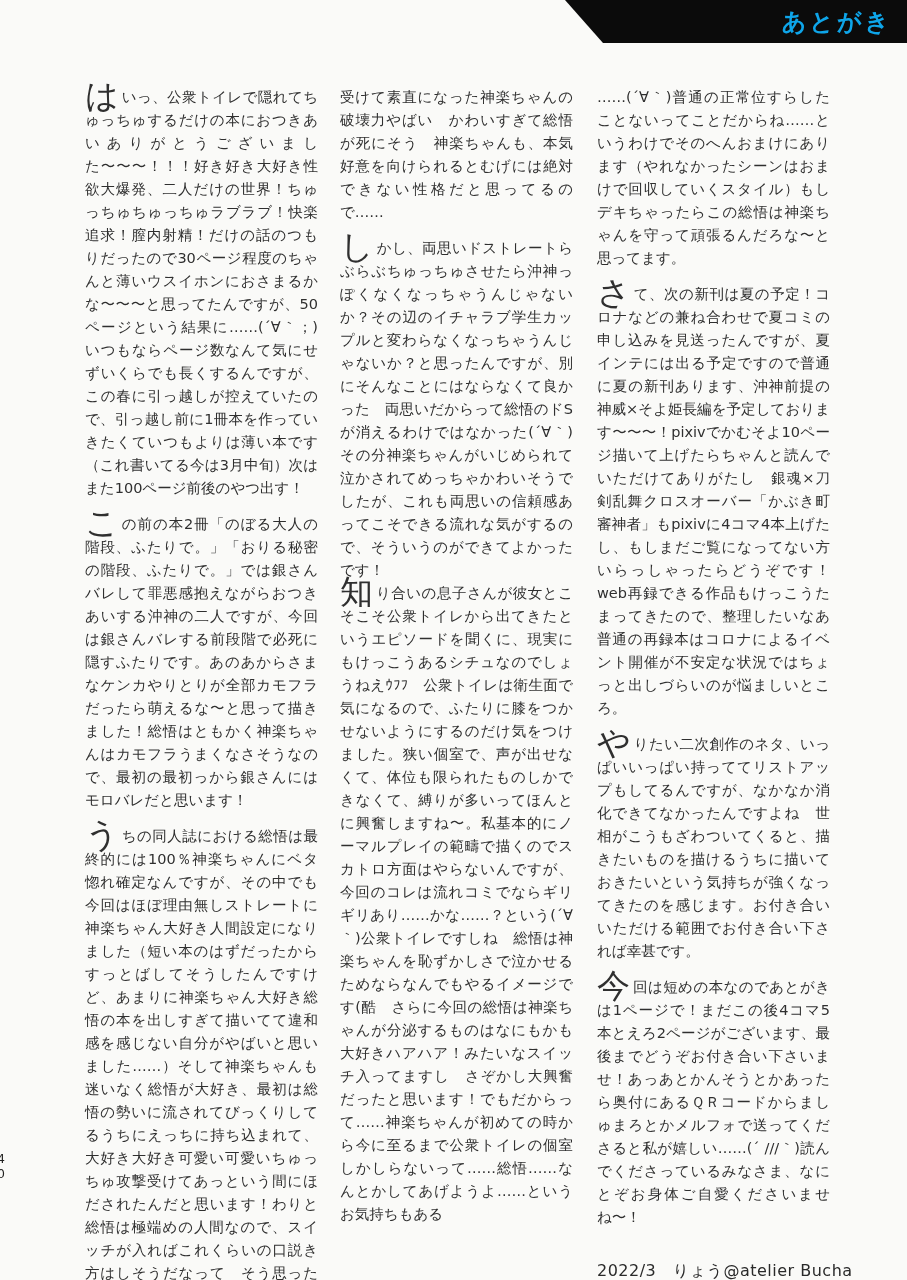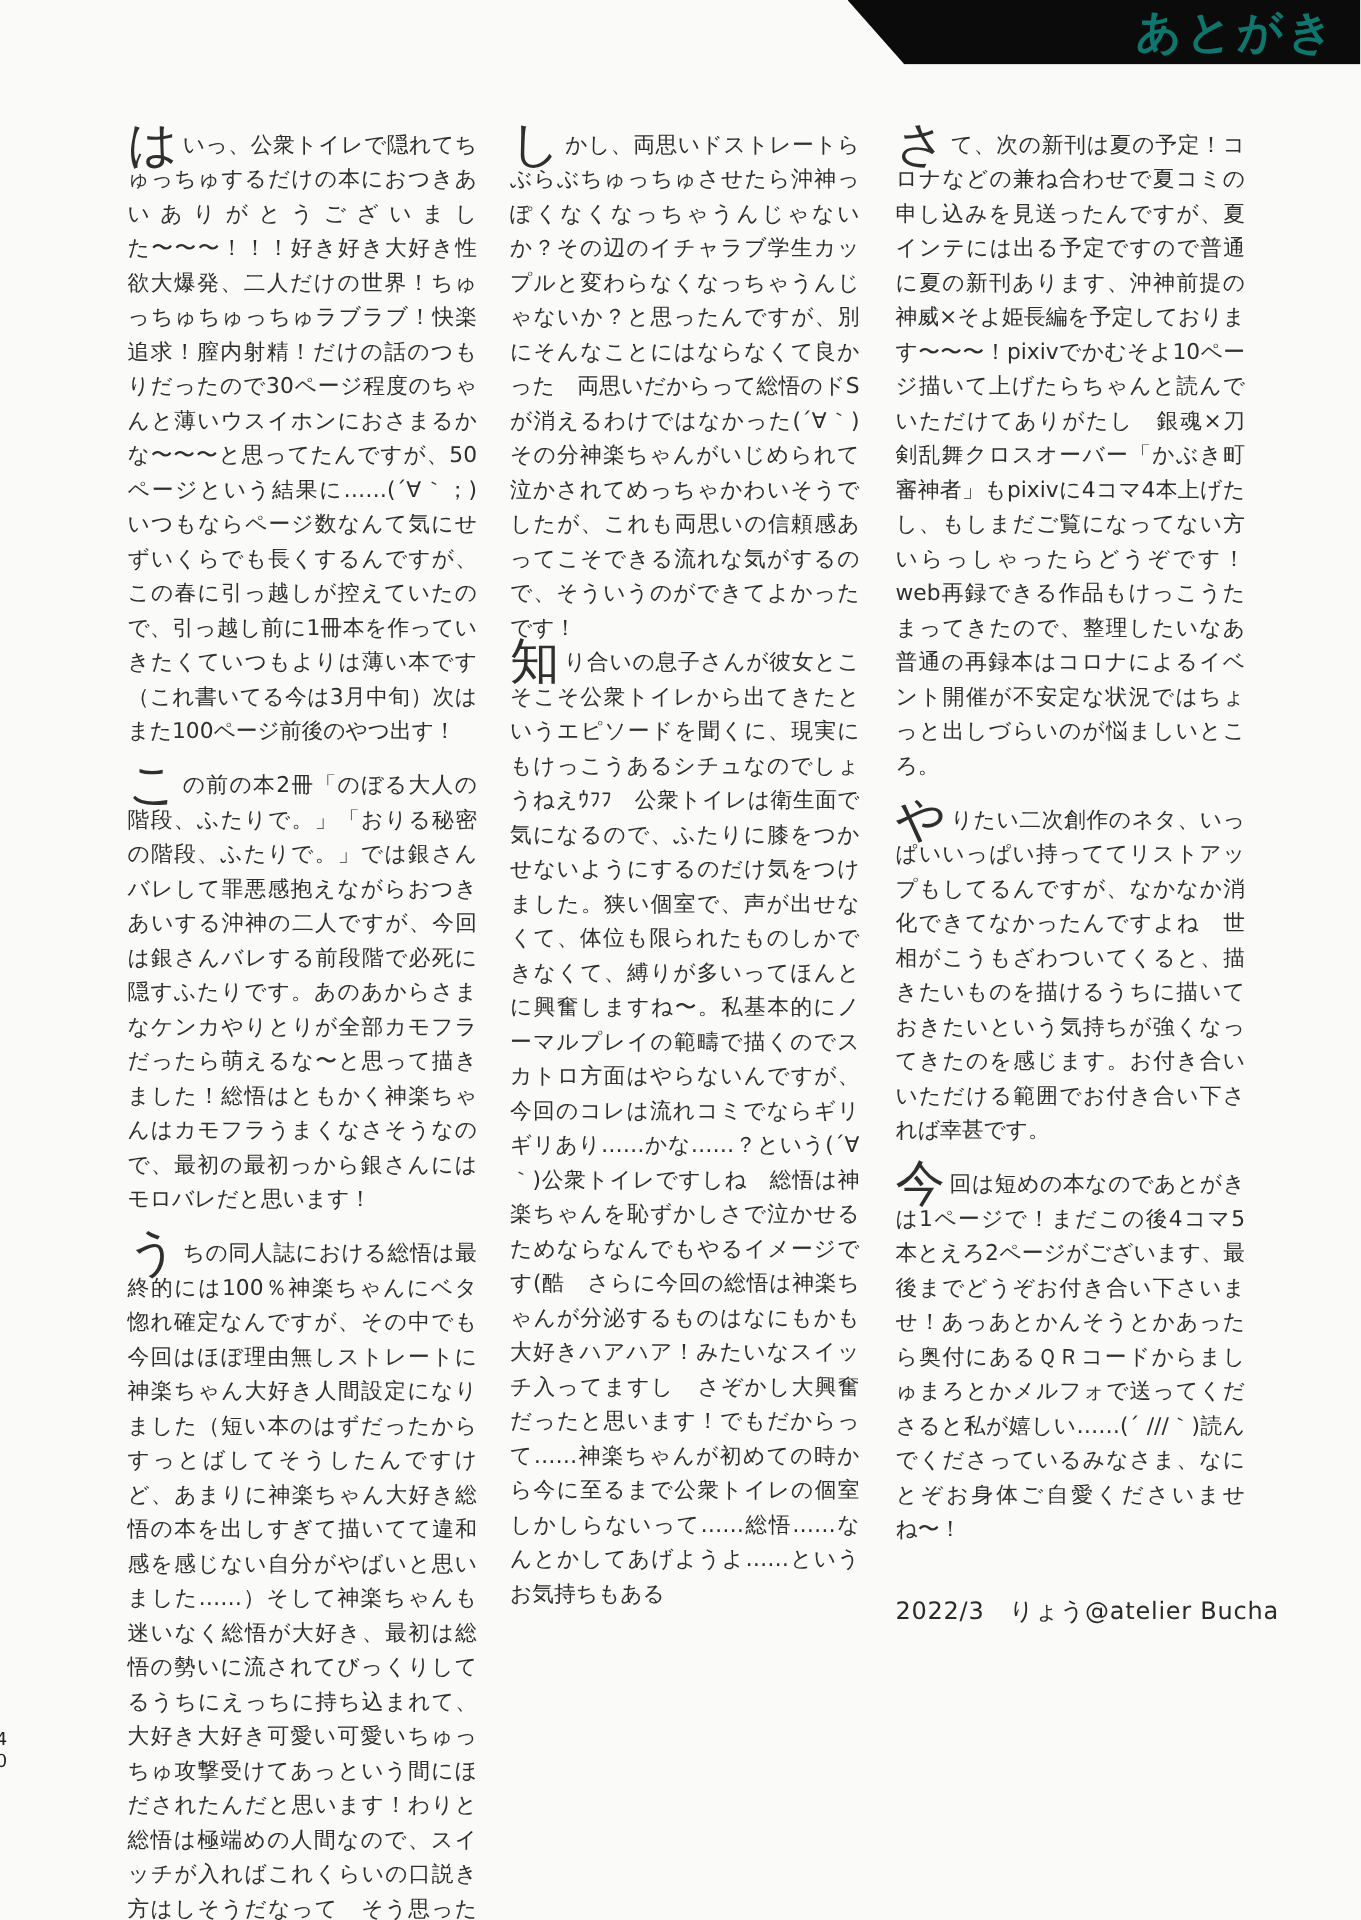--- a/index.html
+++ b/index.html
@@ -13,21 +13,21 @@
   }
   
   .header-bar{
     position:absolute;top:0;left:565px;right:0;height:43px;
     background:#0b0b0b;
     clip-path:polygon(0 0,100% 0,100% 100%,38px 100%);
     display:flex;align-items:center;justify-content:flex-end;
     padding-right:15px;box-sizing:border-box;
   }
   .header-title{
-    color:#0f766e;font-weight:bold;font-size:30px;letter-spacing:3px;
+    color:#0ea5e9;font-weight:bold;font-size:24px;letter-spacing:3px;
   }
   
   .col{
     position:absolute;top:86px;width:233px;
     font-size:14.5px;line-height:23px;
     text-align:justify;color:#2f2f2f;
   }
   .col1{left:85px}
   .col2{left:340px}
   .col3{left:597px}
@@ -57,24 +57,26 @@
   <span class="header-title">あとがき</span>
 </div>
 
 <div class="col col1">
   <p class="para"><span class="lead">は</span><span>いっ、公衆トイレで隠れてちゅっちゅするだけの本におつきあいありがとうございました〜〜〜！！！好き好き大好き性欲大爆発、二人だけの世界！ちゅっちゅちゅっちゅラブラブ！快楽追求！膣内射精！だけの話のつもりだったので30ページ程度のちゃんと薄いウスイホンにおさまるかな〜〜〜と思ってたんですが、50ページという結果に……(´∀｀；)いつもならページ数なんて気にせずいくらでも長くするんですが、この春に引っ越しが控えていたので、引っ越し前に1冊本を作っていきたくていつもよりは薄い本です（これ書いてる今は3月中旬）次はまた100ページ前後のやつ出す！</span></p>
   <p class="para"><span class="lead">こ</span><span>の前の本2冊「のぼる大人の階段、ふたりで。」「おりる秘密の階段、ふたりで。」では銀さんバレして罪悪感抱えながらおつきあいする沖神の二人ですが、今回は銀さんバレする前段階で必死に隠すふたりです。あのあからさまなケンカやりとりが全部カモフラだったら萌えるな〜と思って描きました！総悟はともかく神楽ちゃんはカモフラうまくなさそうなので、最初の最初っから銀さんにはモロバレだと思います！</span></p>
   <p class="para"><span class="lead">う</span><span>ちの同人誌における総悟は最終的には100％神楽ちゃんにベタ惚れ確定なんですが、その中でも今回はほぼ理由無しストレートに神楽ちゃん大好き人間設定になりました（短い本のはずだったからすっとばしてそうしたんですけど、あまりに神楽ちゃん大好き総悟の本を出しすぎて描いてて違和感を感じない自分がやばいと思いました……）そして神楽ちゃんも迷いなく総悟が大好き、最初は総悟の勢いに流されてびっくりしてるうちにえっちに持ち込まれて、大好き大好き可愛い可愛いちゅっちゅ攻撃受けてあっという間にほだされたんだと思います！わりと総悟は極端めの人間なので、スイッチが入ればこれくらいの口説き方はしそうだなって　そう思ったらめちゃ萌えました(´ ///｀)そしてそれを</span></p>
 </div>
 
 <div class="col col2">
+  <p class="para"><span>受けて素直になった神楽ちゃんの破壊力やばい　かわいすぎて総悟が死にそう　神楽ちゃんも、本気好意を向けられるとむげには絶対できない性格だと思ってるので……</span></p>
   <p class="para no-gap"><span class="lead">し</span><span>かし、両思いドストレートらぶらぶちゅっちゅさせたら沖神っぽくなくなっちゃうんじゃないか？その辺のイチャラブ学生カップルと変わらなくなっちゃうんじゃないか？と思ったんですが、別にそんなことにはならなくて良かった　両思いだからって総悟のドSが消えるわけではなかった(´∀｀)その分神楽ちゃんがいじめられて泣かされてめっちゃかわいそうでしたが、これも両思いの信頼感あってこそできる流れな気がするので、そういうのができてよかったです！</span></p>
   <p class="para"><span class="lead">知</span><span>り合いの息子さんが彼女とこそこそ公衆トイレから出てきたというエピソードを聞くに、現実にもけっこうあるシチュなのでしょうねえｳﾌﾌ　公衆トイレは衛生面で気になるので、ふたりに膝をつかせないようにするのだけ気をつけました。狭い個室で、声が出せなくて、体位も限られたものしかできなくて、縛りが多いってほんとに興奮しますね〜。私基本的にノーマルプレイの範疇で描くのでスカトロ方面はやらないんですが、今回のコレは流れコミでならギリギリあり……かな……？という(´∀｀)公衆トイレですしね　総悟は神楽ちゃんを恥ずかしさで泣かせるためならなんでもやるイメージです(酷　さらに今回の総悟は神楽ちゃんが分泌するものはなにもかも大好きハアハア！みたいなスイッチ入ってますし　さぞかし大興奮だったと思います！でもだからって……神楽ちゃんが初めての時から今に至るまで公衆トイレの個室しかしらないって……総悟……なんとかしてあげようよ……というお気持ちもある</span></p>
 </div>
 
 <div class="col col3">
+  <p class="para"><span>……(´∀｀)普通の正常位すらしたことないってことだからね……というわけでそのへんおまけにあります（やれなかったシーンはおまけで回収していくスタイル）もしデキちゃったらこの総悟は神楽ちゃんを守って頑張るんだろな〜と思ってます。</span></p>
   <p class="para"><span class="lead">さ</span><span>て、次の新刊は夏の予定！コロナなどの兼ね合わせで夏コミの申し込みを見送ったんですが、夏インテには出る予定ですので普通に夏の新刊あります、沖神前提の神威×そよ姫長編を予定しております〜〜〜！pixivでかむそよ10ページ描いて上げたらちゃんと読んでいただけてありがたし　銀魂×刀剣乱舞クロスオーバー「かぶき町審神者」もpixivに4コマ4本上げたし、もしまだご覧になってない方いらっしゃったらどうぞです！web再録できる作品もけっこうたまってきたので、整理したいなあ　普通の再録本はコロナによるイベント開催が不安定な状況ではちょっと出しづらいのが悩ましいところ。</span></p>
   <p class="para"><span class="lead">や</span><span>りたい二次創作のネタ、いっぱいいっぱい持っててリストアップもしてるんですが、なかなか消化できてなかったんですよね　世相がこうもざわついてくると、描きたいものを描けるうちに描いておきたいという気持ちが強くなってきたのを感じます。お付き合いいただける範囲でお付き合い下されば幸甚です。</span></p>
   <p class="para"><span class="lead">今</span><span>回は短めの本なのであとがきは1ページで！まだこの後4コマ5本とえろ2ページがございます、最後までどうぞお付き合い下さいませ！あっあとかんそうとかあったら奥付にあるＱＲコードからましゅまろとかメルフォで送ってくださると私が嬉しい……(´ ///｀)読んでくださっているみなさま、なにとぞお身体ご自愛くださいませね〜！</span></p>
   <div class="signature">2022/3　りょう@atelier Bucha</div>
 </div>
 
 <div class="page-number">40</div>
 
 </body></html>

